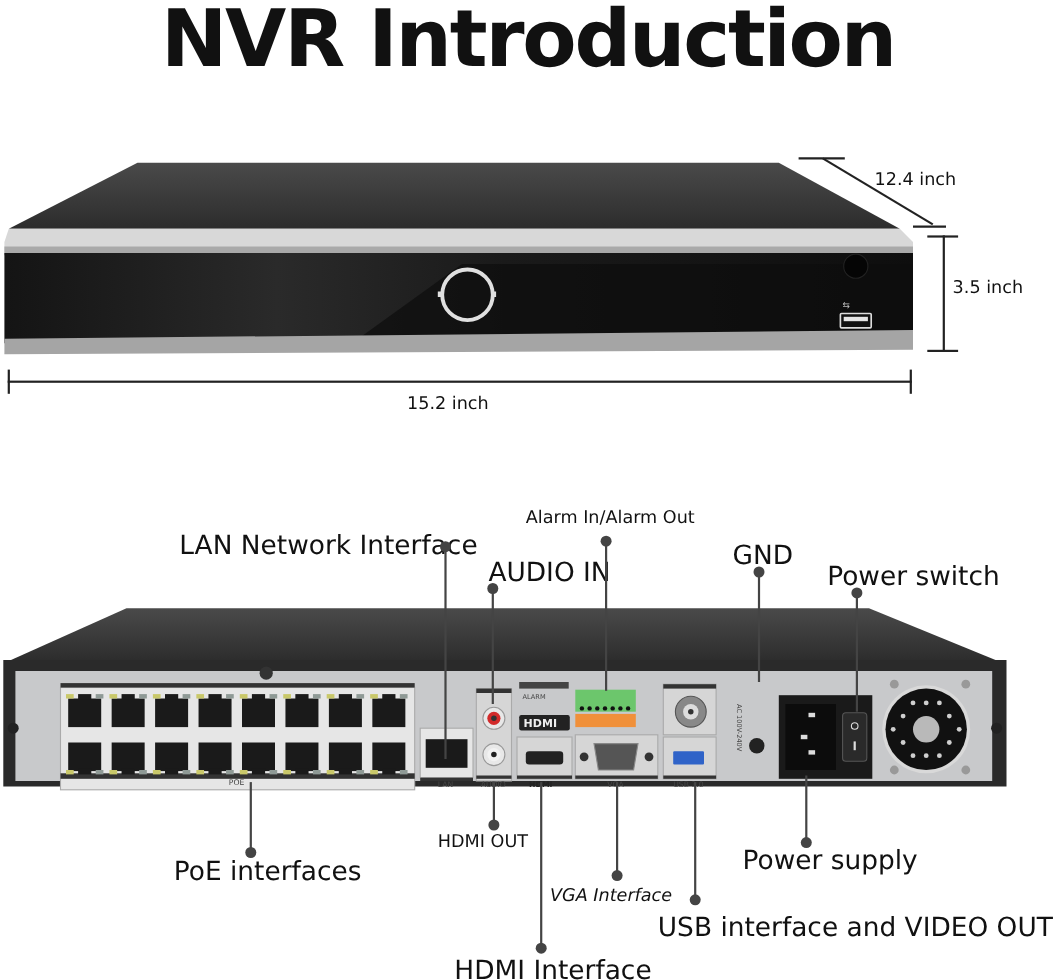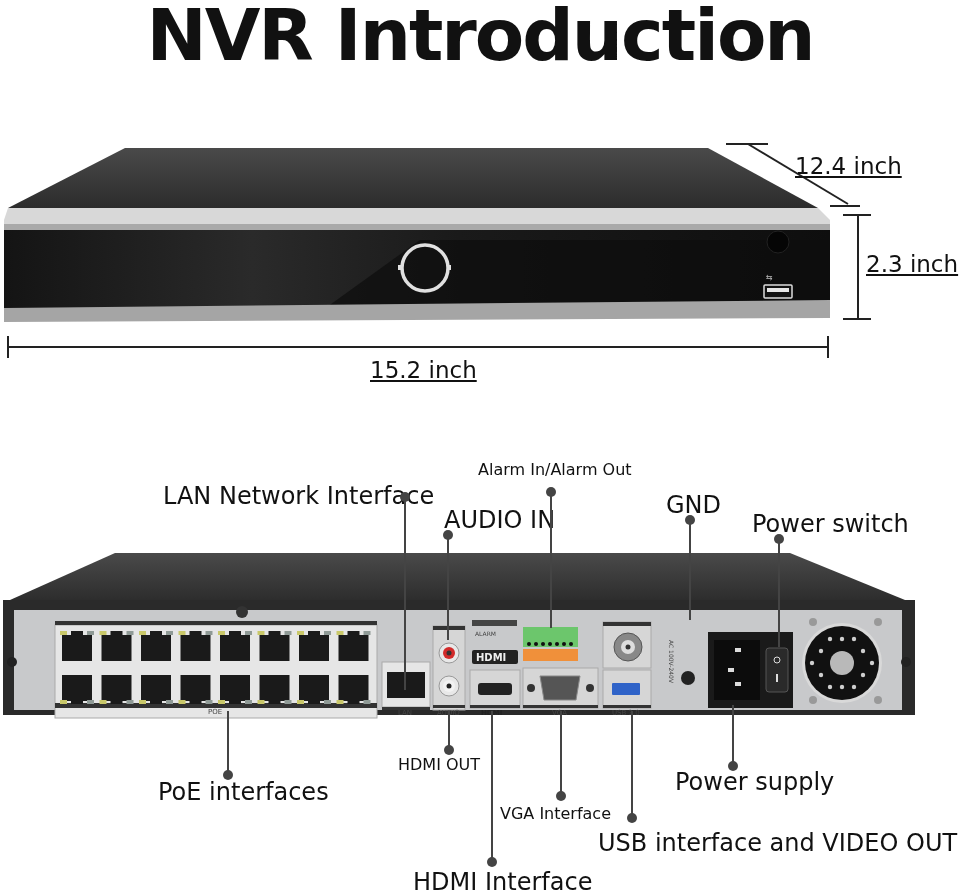--- a/index.html
+++ b/index.html
@@ -1,21 +1,21 @@
 <!DOCTYPE html>
 <html><head>
 <meta charset="utf-8">
 <style>
   html, body { margin:0; padding:0; background:#ffffff; }
   body { width:960px; height:891px; position:relative; overflow:hidden;
          font-family:"DejaVu Sans", "Liberation Sans", sans-serif; color:#111; }
   .abs { position:absolute; }
   .title { left:0; top:0; width:960px; text-align:center; font-size:72px; font-weight:bold;
            letter-spacing:-2px; line-height:74px; top:-2px; font-family:"DejaVu Sans", sans-serif; }
-  .dim-text { font-size:23px; white-space:nowrap;text-decoration:underline; }
+  .dim-text { font-size:16px; white-space:nowrap; }
   .label { font-size:24px; white-space:nowrap; }
   .label-sm { font-size:16px; white-space:nowrap; }
   .vline { position:absolute; width:2px; background:#444; }
   .dot { position:absolute; width:10px; height:10px; border-radius:50%; background:#444; }
   .hline { position:absolute; height:2px; background:#222; }
   .tick { position:absolute; background:#222; }
   svg { display:block; }
 </style>
 </head>
 <body>
@@ -67,21 +67,21 @@
       <line x1="28" y1="4" x2="128" y2="64" stroke="#222" stroke-width="2"></line>
     <line x1="6" y1="4" x2="48" y2="4" stroke="#222" stroke-width="2"></line>
     <line x1="110" y1="66" x2="140" y2="66" stroke="#222" stroke-width="2"></line>
     </svg>
 </div>
 <div class="abs dim-text" style="left:795px;top:153px;">12.4 inch</div>
 
 <div class="vline" style="left:857px;top:214px;height:106px;background:#222;"></div>
 <div class="hline" style="left:843px;top:214px;width:28px;"></div>
 <div class="hline" style="left:843px;top:318px;width:28px;"></div>
-<div class="abs dim-text" style="left:866px;top:251px;">2.3 inch</div>
+<div class="abs dim-text" style="left:866px;top:251px;">3.5 inch</div>
 
 <div class="hline" style="left:7px;top:346px;width:822px;"></div>
 <div class="tick" style="left:7px;top:336px;width:2px;height:22px;"></div>
 <div class="tick" style="left:827px;top:336px;width:2px;height:22px;"></div>
 <div class="abs dim-text" style="left:370px;top:357px;">15.2 inch</div>
 
 <div class="abs" style="left:0;top:550px;width:960px;height:175px;">
   <svg width="960" height="175" viewBox="0 0 960 175">
     <defs>
       <linearGradient id="rtop" x1="0" y1="0" x2="0" y2="1">
@@ -306,21 +306,21 @@
 <div class="vline" style="left:448px;top:711px;height:38px;"></div>
 <div class="dot" style="left:444px;top:745px;"></div>
 <div class="abs label-sm" style="left:398px;top:755px;">HDMI OUT</div>
 
 <div class="vline" style="left:491px;top:711px;height:150px;"></div>
 <div class="dot" style="left:487px;top:857px;"></div>
 <div class="abs label" style="left:413px;top:868px;">HDMI Interface</div>
 
 <div class="vline" style="left:560px;top:711px;height:84px;"></div>
 <div class="dot" style="left:556px;top:791px;"></div>
-<div class="abs label-sm" style="left:500px;top:804px;">VGA Interface</div>
+<div class="abs label-sm" style="left:500px;top:804px;font-style:italic;">VGA Interface</div>
 
 <div class="vline" style="left:631px;top:711px;height:106px;"></div>
 <div class="dot" style="left:627px;top:813px;"></div>
 <div class="abs label" style="left:598px;top:829px;">USB interface and VIDEO OUT</div>
 
 <div class="vline" style="left:732px;top:705px;height:60px;"></div>
 <div class="dot" style="left:728px;top:761px;"></div>
 <div class="abs label" style="left:675px;top:768px;text-align:center;">Power supply</div>
 
 </body></html>

